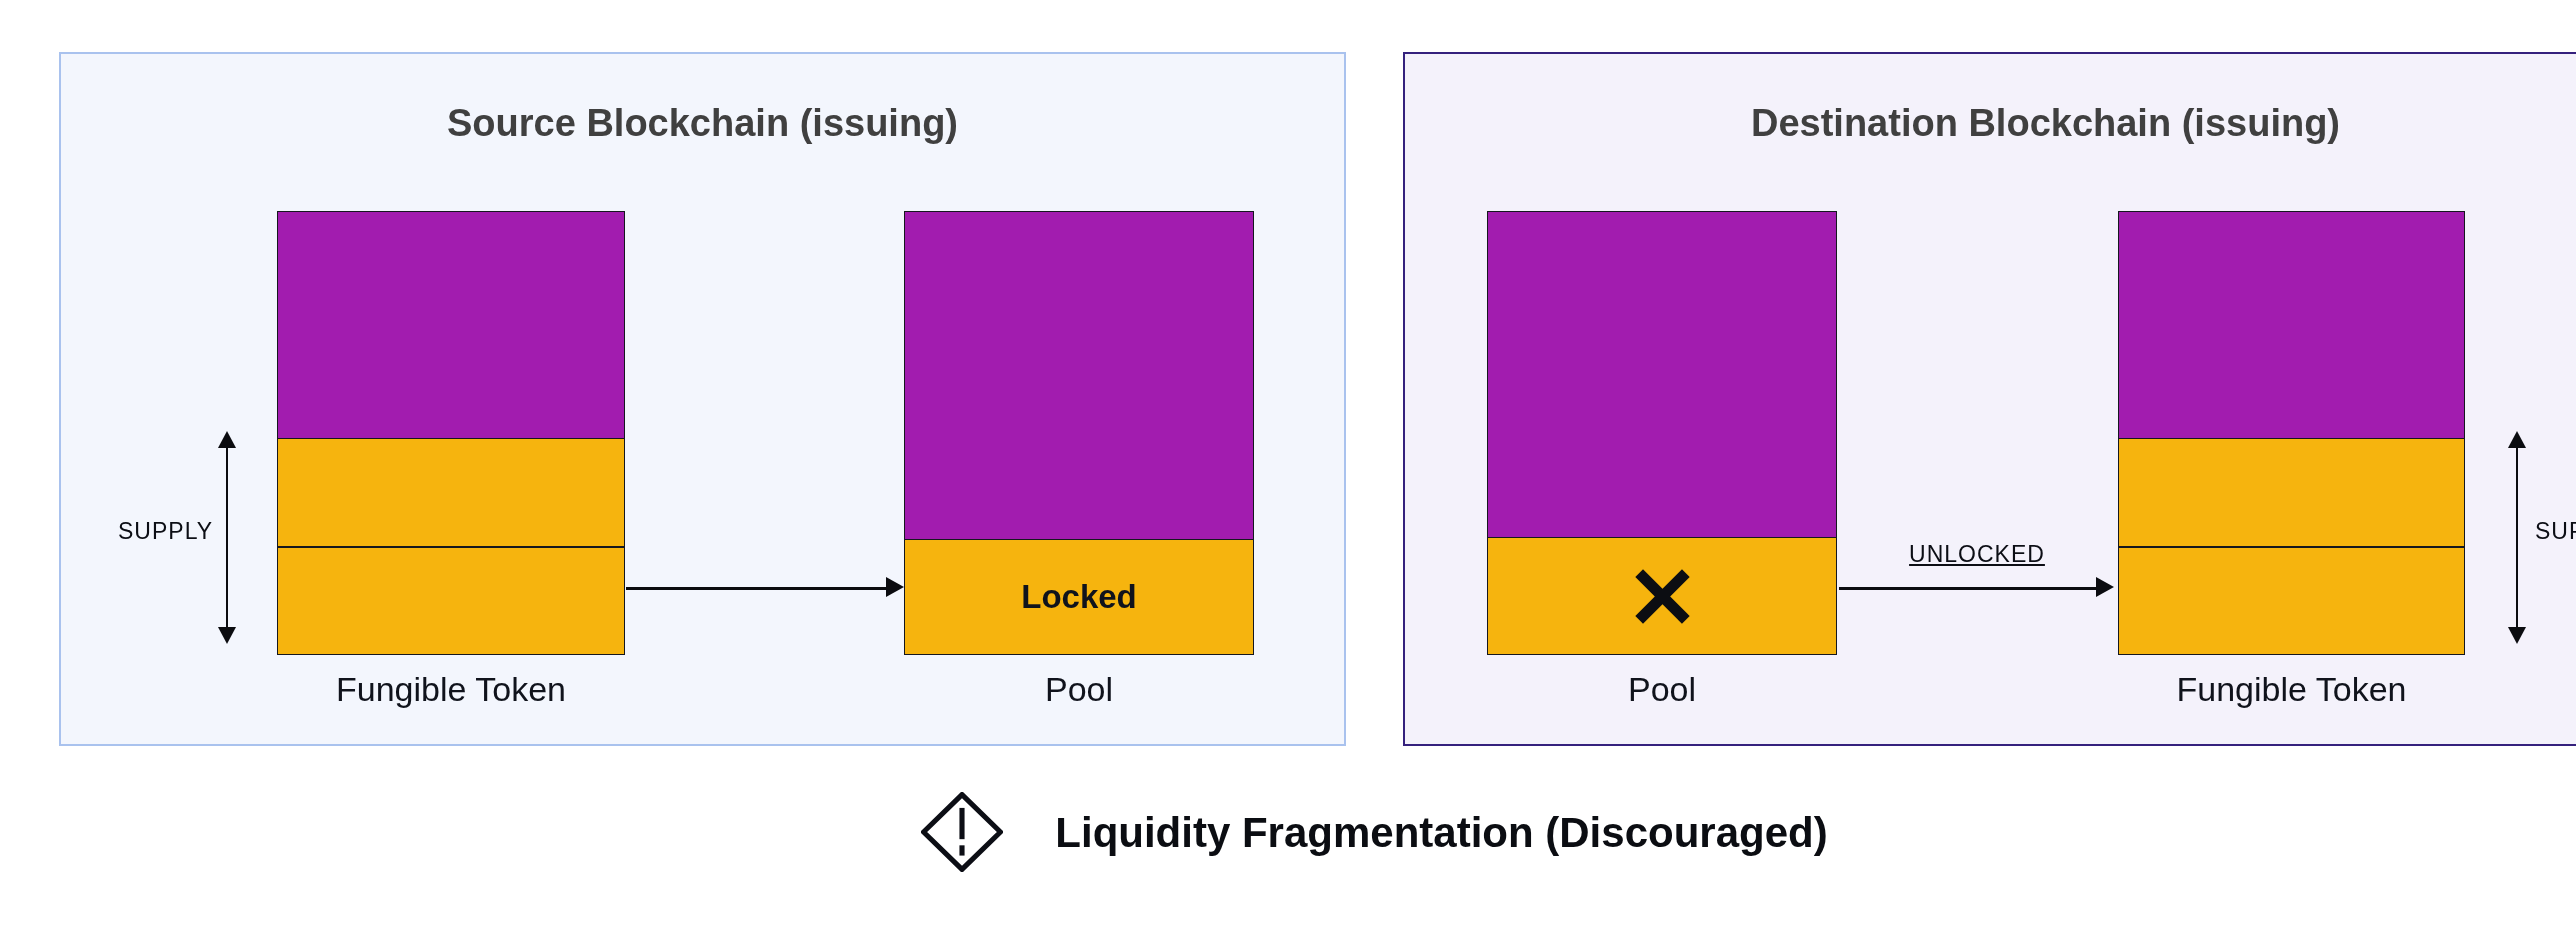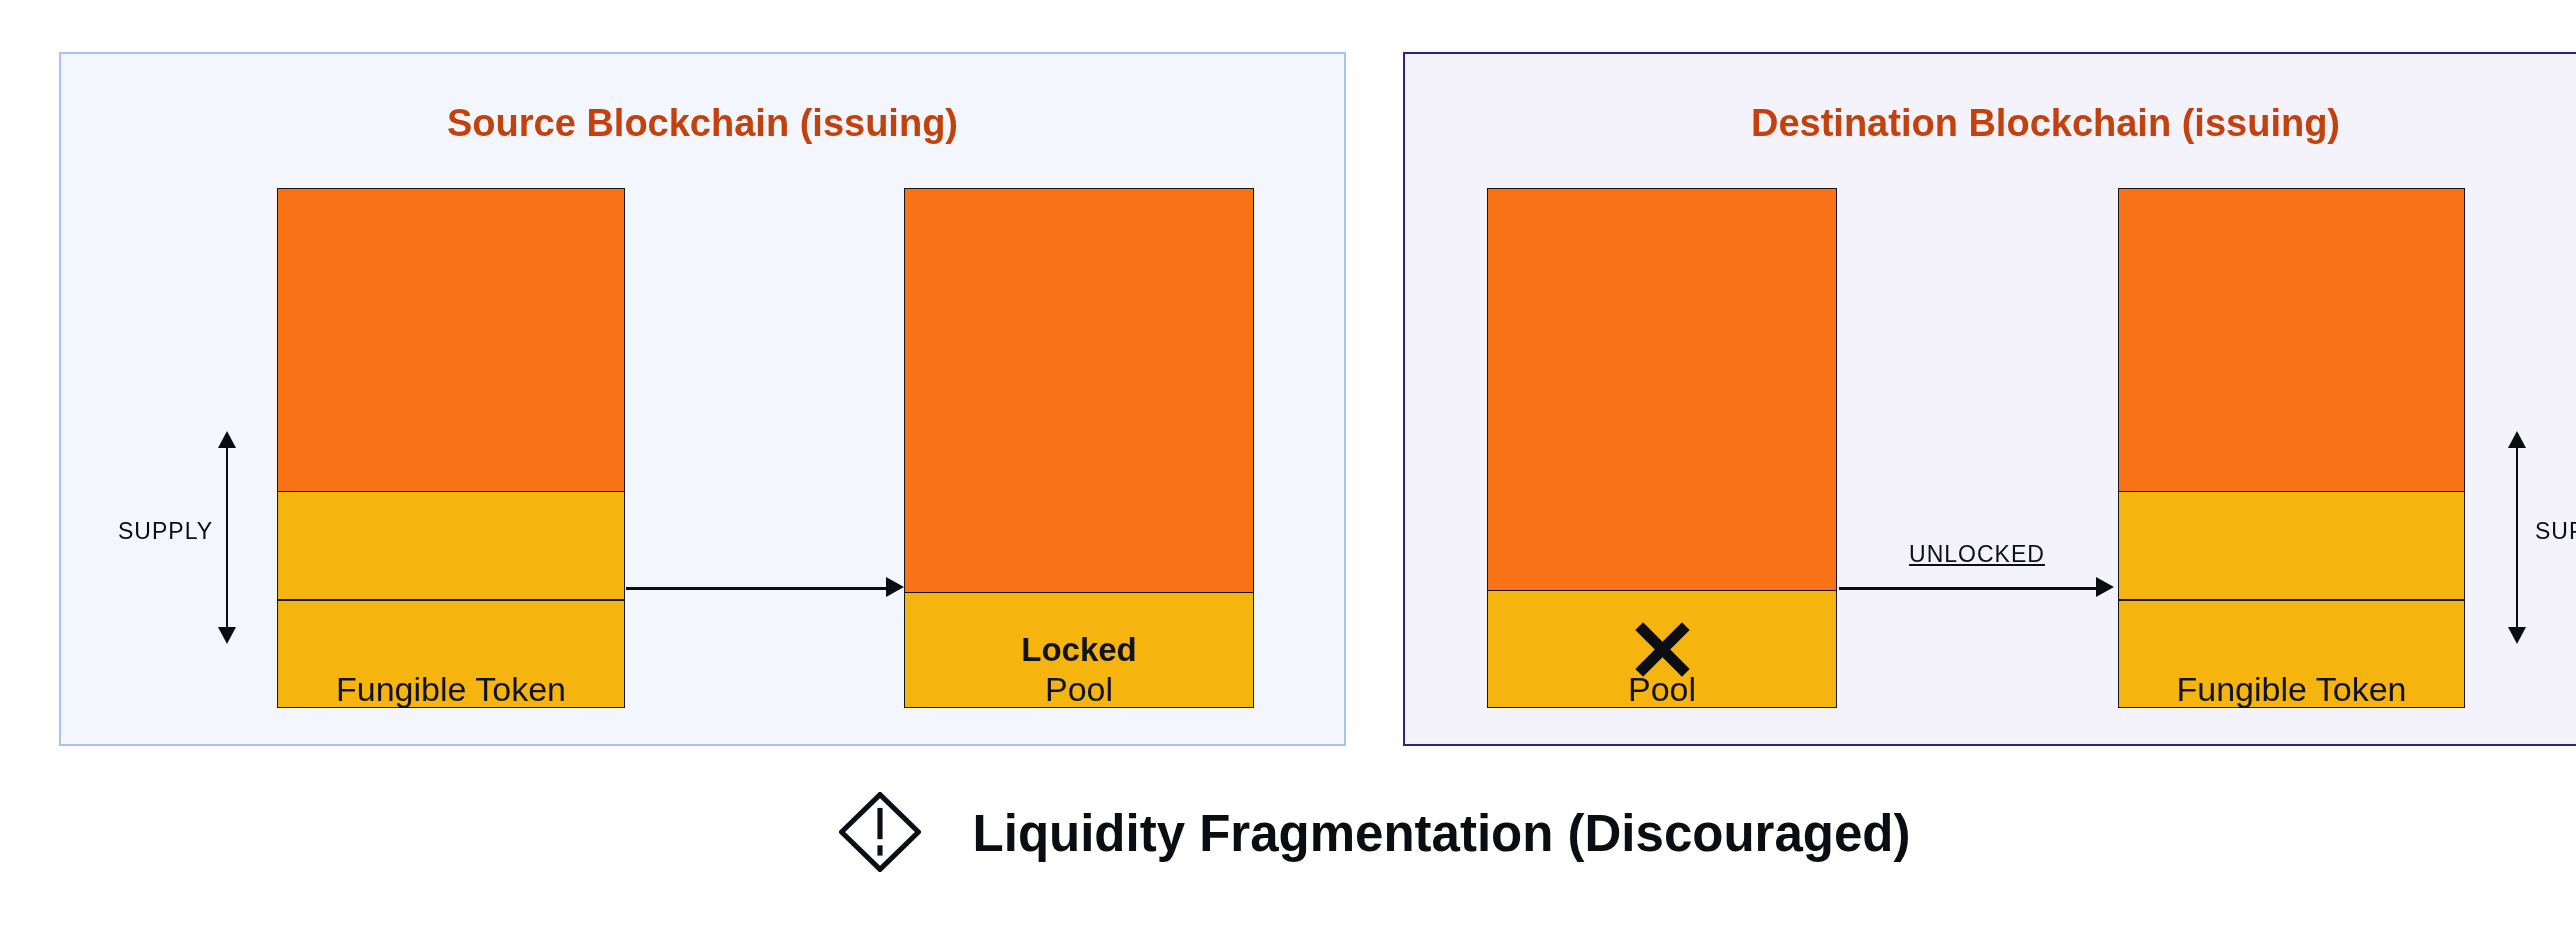--- a/index.html
+++ b/index.html
@@ -14,23 +14,23 @@
   *{box-sizing:border-box;margin:0;padding:0;}
   html,body{background:#ffffff;}
   body{font-family:"Liberation Sans", sans-serif;color:var(--text);}
   .page{position:relative;width:2749px;height:938px;background:#ffffff;overflow:hidden;}
 
   .panel{position:absolute;top:52px;height:694px;}
   .panel-source{left:59px;width:1287px;background:var(--panel_source_bg);border:2.1px solid var(--panel_source_border);}
   .panel-dest{left:1403px;width:1285px;background:var(--panel_dest_bg);border:2.1px solid var(--panel_dest_border);}
 
   .panel-title{position:absolute;top:49px;left:0;width:100%;text-align:center;
-    font-size:38px;font-weight:700;line-height:41px;color:#c2410c;letter-spacing:0px;}
+    font-size:38px;font-weight:700;line-height:41px;color:#404040;letter-spacing:0px;}
 
-  .bar{position:absolute;top:134px;height:520px;background:#f97316;border:1.5px solid var(--line);}
+  .bar{position:absolute;top:157px;height:444px;background:#a21caf;border:1.5px solid var(--line);}
 
   .orange-stack{position:absolute;left:0;right:0;bottom:0;height:216px;background:var(--orange);border-top:1.5px solid var(--line);}
   .orange-divider{position:absolute;left:0;right:0;top:107px;height:1.5px;background:var(--line);}
 
   .orange-single{position:absolute;left:0;right:0;bottom:0;background:var(--orange);border-top:1.5px solid var(--line);
     display:flex;align-items:center;justify-content:center;}
   .locked-text{font-size:33px;font-weight:600;color:#10131C;}
 
   .bar-label{position:absolute;top:616px;text-align:center;font-size:34px;font-weight:400;line-height:39px;color:#10131C;}
 
@@ -42,21 +42,21 @@
 
   
   .v-arrow{position:absolute;width:18.5px;height:213px;}
   .v-arrow .shaft{position:absolute;left:8.2px;top:14.4px;bottom:14.4px;width:2.1px;background:#0B0C10;}
   .v-arrow .head-up{position:absolute;left:0;top:0;width:0;height:0;border-left:9.3px solid transparent;border-right:9.3px solid transparent;border-bottom:17.5px solid #0B0C10;}
   .v-arrow .head-down{position:absolute;left:0;bottom:0;width:0;height:0;border-left:9.3px solid transparent;border-right:9.3px solid transparent;border-top:17.5px solid #0B0C10;}
 
   .x-wrap{position:absolute;left:0;right:0;top:0;bottom:0;display:flex;align-items:center;justify-content:center;}
 
   .caption{position:absolute;top:792px;left:0;width:100%;display:flex;align-items:center;justify-content:center;gap:52px;}
-  .caption-text{font-size:51px;font-weight:700;color:#0B0D12;letter-spacing:0px;}
+  .caption-text{font-size:42px;font-weight:700;color:#0B0D12;letter-spacing:0px;}
 </style>
 </head>
 <body>
 
 <div class="page">
 
   <div class="panel panel-source">
     <div class="panel-title">Source Blockchain (issuing)</div>
 
     <div class="bar" style="left:216px;width:348px;">

